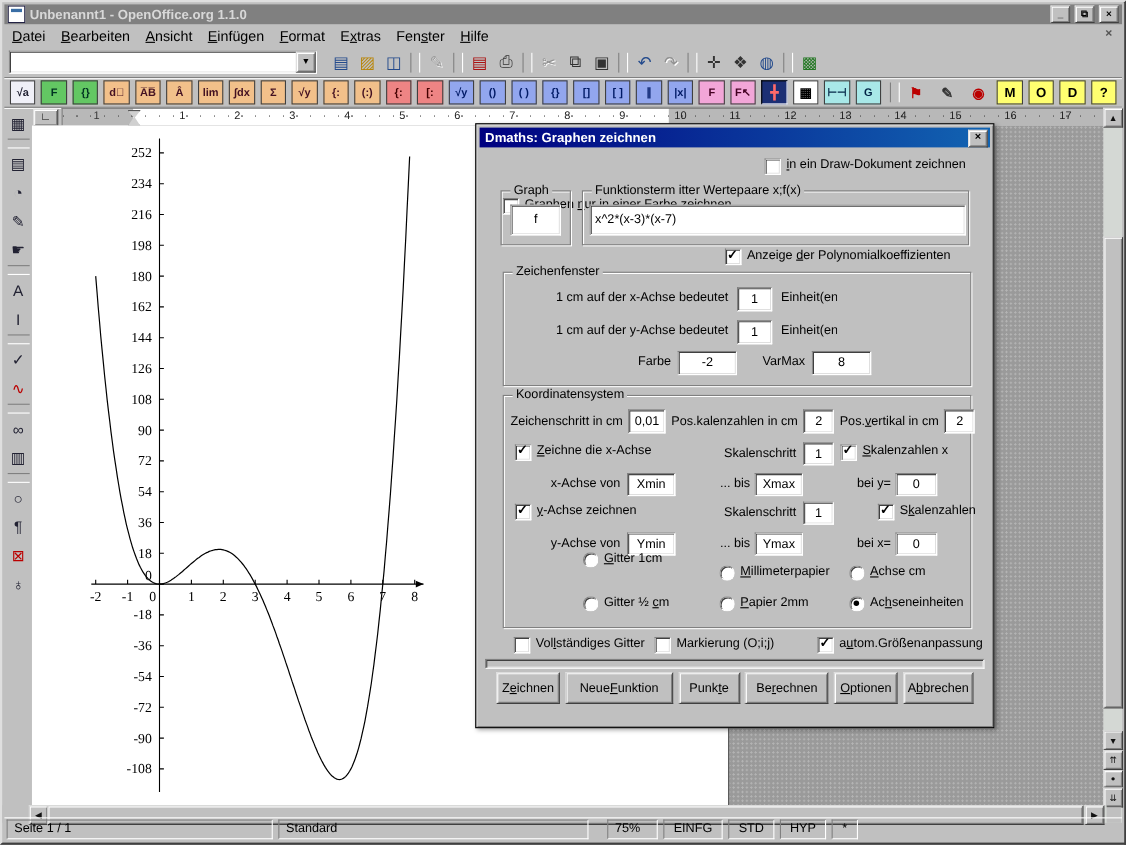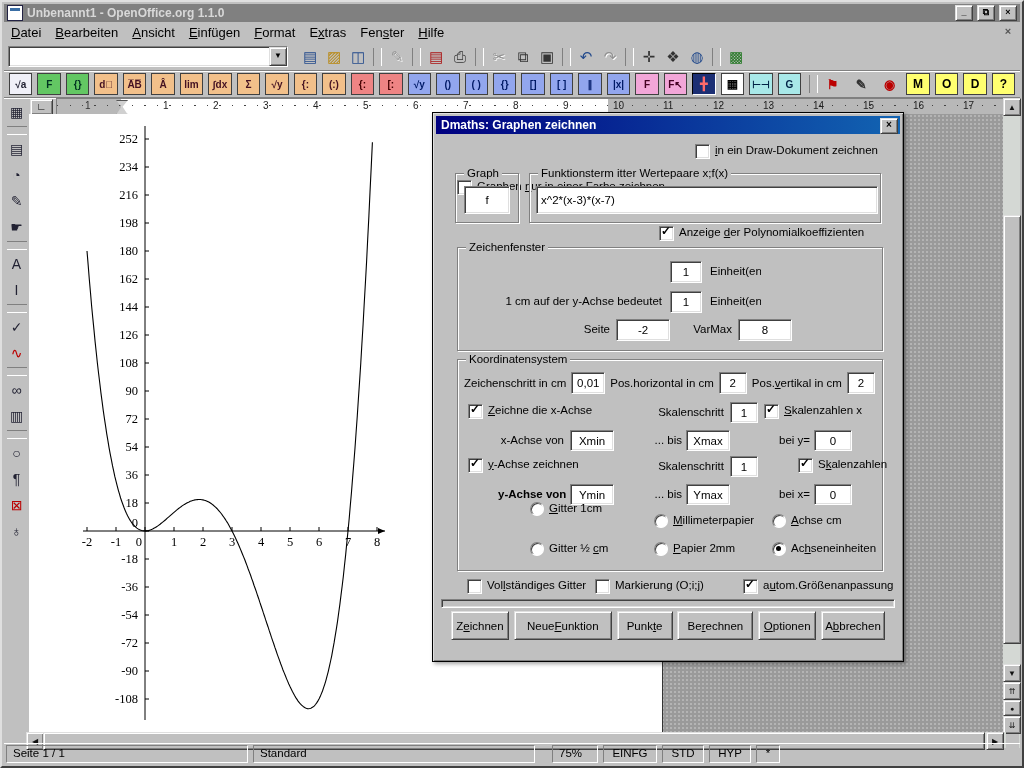--- a/index.html
+++ b/index.html
@@ -561,38 +561,39 @@
       <span class="field left" style="left:6px;top:12px;width:336px;height:26px;">x^2*(x-3)*(x-7)</span>
     </div>
 
     <div class="cb" style="left:226px;top:113px;" data-checked="true">
       <span class="box"></span>
       <span class="lbl">Anzeige <u>d</u>er Polynomialkoeffizienten</span>
     </div>
 
     <div class="grp" style="left:24px;top:134px;width:424px;height:102px;">
       <span class="legend">Zeichenfenster</span>
+      <span class="rowlabel ralign" style="left:0;top:14px;width:204px;">1 cm auf der x-Achse bedeutet</span>
       <span class="field" style="left:212px;top:13px;width:30px;height:20px;">1</span>
       <span class="rowlabel" style="left:252px;top:14px;width:51px;overflow:hidden;">Einheit(en)</span>
       <span class="rowlabel ralign" style="left:0;top:44px;width:204px;">1 cm auf der y-Achse bedeutet</span>
       <span class="field" style="left:212px;top:43px;width:30px;height:20px;">1</span>
       <span class="rowlabel" style="left:252px;top:44px;width:51px;overflow:hidden;">Einheit(en)</span>
-      <span class="rowlabel ralign" style="left:90px;top:72px;width:62px;">Seite</span>
+      <span class="rowlabel ralign" style="left:90px;top:72px;width:62px;">Farbe</span>
       <span class="field" style="left:158px;top:71px;width:52px;height:20px;">-2</span>
       <span class="rowlabel ralign" style="left:216px;top:72px;width:58px;">VarMax</span>
       <span class="field" style="left:280px;top:71px;width:52px;height:20px;">8</span>
     </div>
 
     <div class="grp" style="left:24px;top:246px;width:424px;height:210px;">
       <span class="legend">Koordinatensystem</span>
 
       <div class="flexrow" style="left:6px;top:12px;width:412px;">
         <span>Zeichenschritt in cm</span>
         <span class="field" style="position:static;width:32px;height:20px;flex:0 0 32px;">0,01</span>
-        <span>Pos.horizontal in cm</span>
+        <span>Pos.kalenzahlen in cm</span>
         <span class="field" style="position:static;width:26px;height:20px;flex:0 0 26px;">2</span>
         <span>Pos.<u>v</u>ertikal in cm</span>
         <span class="field" style="position:static;width:26px;height:20px;flex:0 0 26px;">2</span>
       </div>
 
       <div class="cb" style="left:10px;top:44px;" data-checked="true">
         <span class="box"></span>
         <span class="lbl"><u>Z</u>eichne die x-Achse</span>
       </div>
       <span class="rowlabel ralign" style="left:170px;top:43px;width:96px;">Skalenschritt</span>
@@ -613,21 +614,21 @@
         <span class="box"></span>
         <span class="lbl"><u>y</u>-Achse zeichnen</span>
       </div>
       <span class="rowlabel ralign" style="left:170px;top:97px;width:96px;">Skalenschritt</span>
       <span class="field" style="left:272px;top:96px;width:26px;height:19px;">1</span>
       <div class="cb" style="left:306px;top:98px;padding-left:34px;" data-checked="true">
         <span class="box"></span>
         <span class="lbl">S<u>k</u>alenzahlen</span>
       </div>
 
-      <span class="rowlabel ralign" style="left:40px;top:125px;width:66px;font-weight:bold;">y-Achse von</span>
+      <span class="rowlabel ralign" style="left:40px;top:125px;width:66px;">y-Achse von</span>
       <span class="field" style="left:112px;top:124px;width:42px;height:19px;">Ymin</span>
       <span class="rowlabel ralign" style="left:186px;top:125px;width:38px;">... bis</span>
       <span class="field" style="left:228px;top:124px;width:42px;height:19px;">Ymax</span>
       <span class="rowlabel ralign" style="left:316px;top:125px;width:36px;">bei x=</span>
       <span class="field" style="left:356px;top:124px;width:36px;height:19px;">0</span>
 
       <div class="rb" style="left:72px;top:142px;" data-checked="false">
         <span class="box"></span>
         <span class="lbl"><u>G</u>itter 1cm</span>
       </div>

